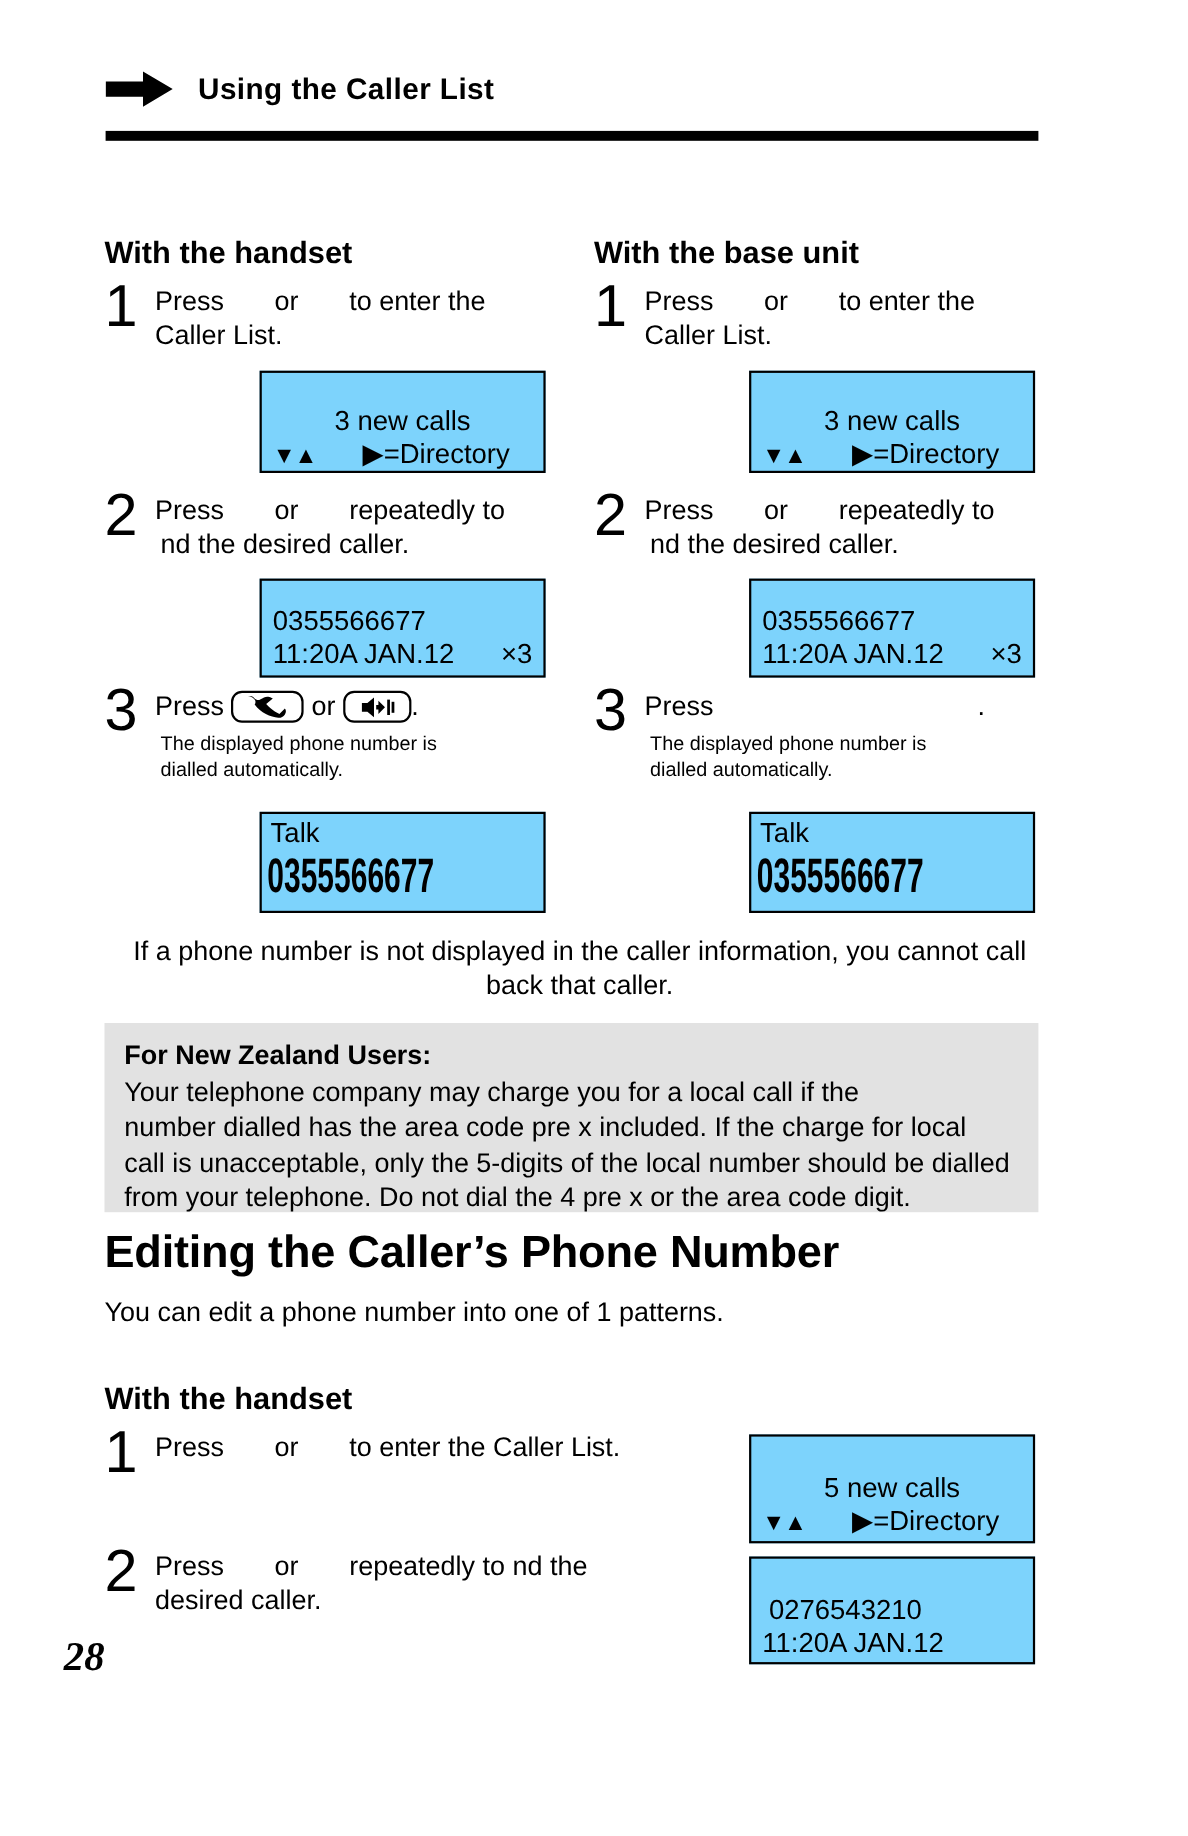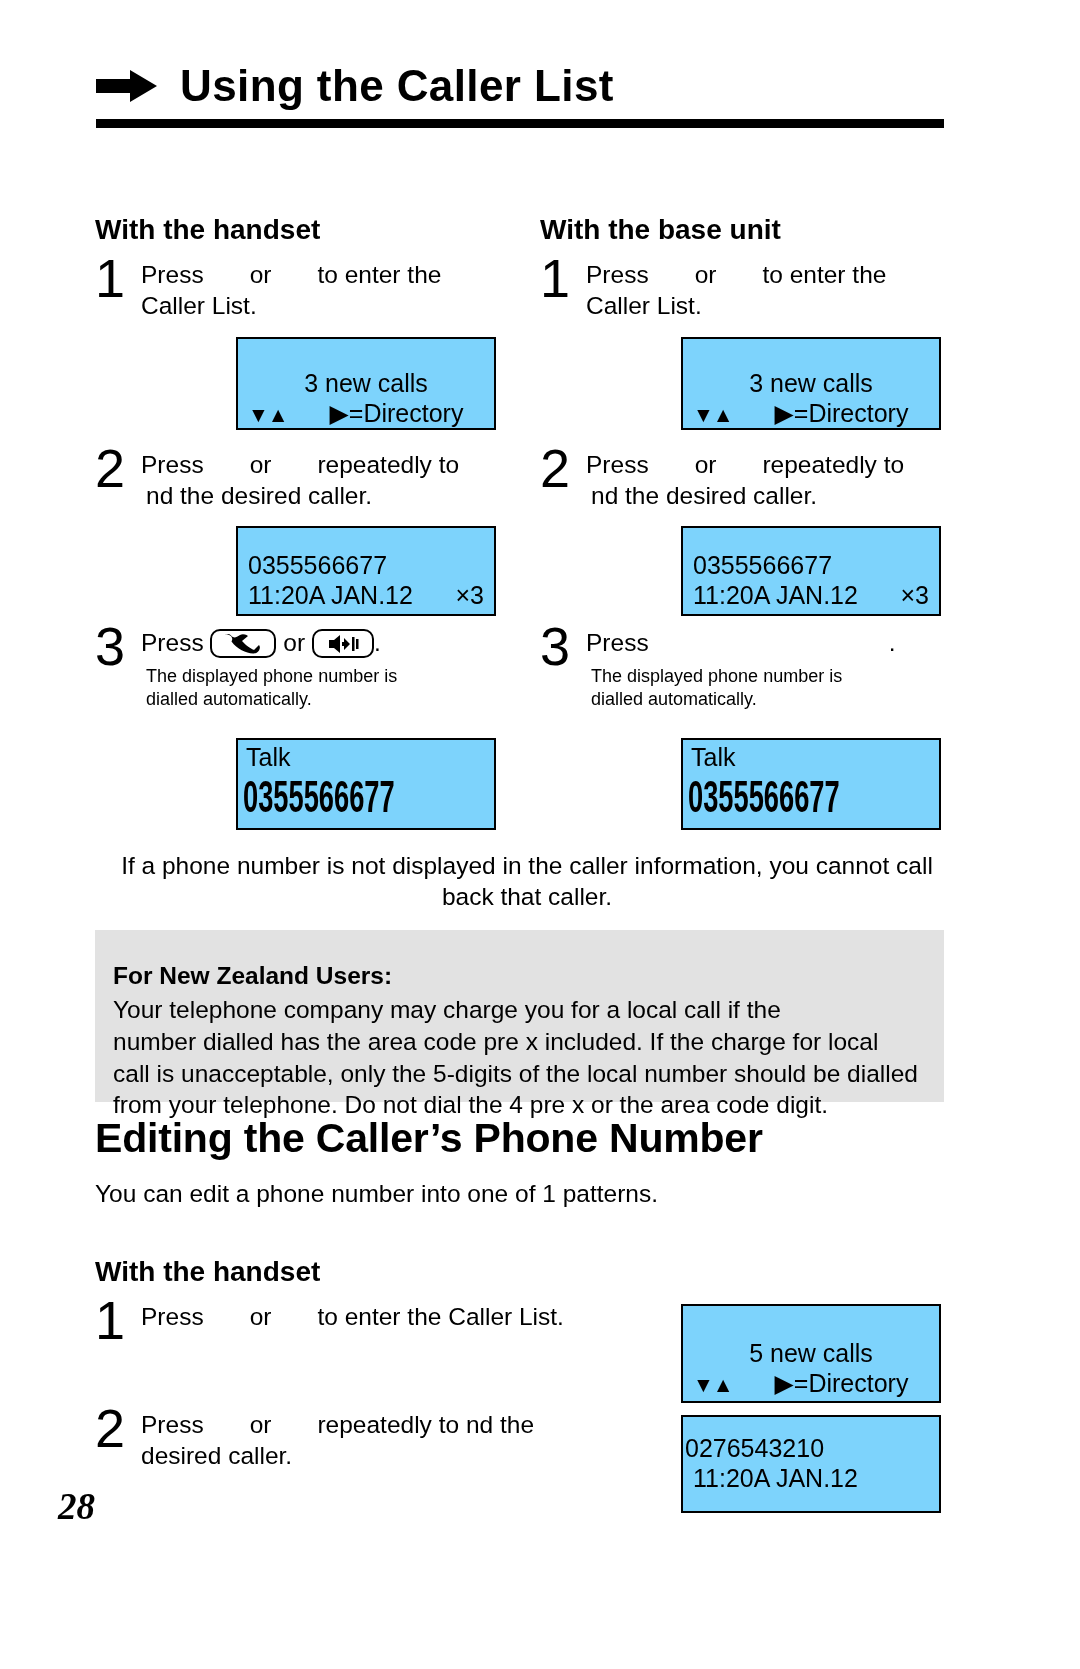--- a/index.html
+++ b/index.html
@@ -32,21 +32,21 @@
     align-items: center;
     gap: 16px;
   }
   .arrow-icon {
     width: 62px;
     height: 34px;
     display: block;
     flex: 0 0 auto;
   }
   .runhead-title {
-    font-size: 44px;
+    font-size: 27px;
     font-weight: bold;
     letter-spacing: 0.4px;
     line-height: 1;
     padding-left: 6px;
   }
   .rule {
     position: absolute;
     left: 96px;
     top: 119px;
     width: 848px;
@@ -155,21 +155,20 @@
     position: absolute;
     background: #e2e2e2;
     box-sizing: border-box;
     padding: 14px 18px 16px 18px;
   }
   .notebox-title {
     font-size: 24.5px;
     font-weight: bold;
     line-height: 1.3;
     margin-bottom: 2px;
-    margin-top: 16px;
   }
   .notebox-text {
     font-size: 24.5px;
     line-height: 1.30;
   }
 
   
   .pageno {
     position: absolute;
     left: 58px;
@@ -349,19 +348,19 @@
 
   <div class="step" style="left:95px; top:1410px; width:560px;">
     <div class="step-num">2</div>
     <div class="step-body">
       <span>Press</span><span class="gap-key"></span><span>or</span><span class="gap-key"></span><span>repeatedly to  nd the</span><br>
       <span>desired caller.</span>
     </div>
   </div>
 
   <div class="lcd" style="left:681px; top:1415px; width:260px; height:98px;">
-    <div class="lcd-line" style="margin-top:17px; padding-left:2px;">0276543210</div>
+    <div class="lcd-line" style="margin-top:33px; padding-left:16px;">0276543210</div>
     <div class="lcd-line" style="margin-top:2px; padding-left:10px;">11:20A JAN.12</div>
   </div>
 
   <div class="pageno">28</div>
 
 </div>
 
 </body></html>

